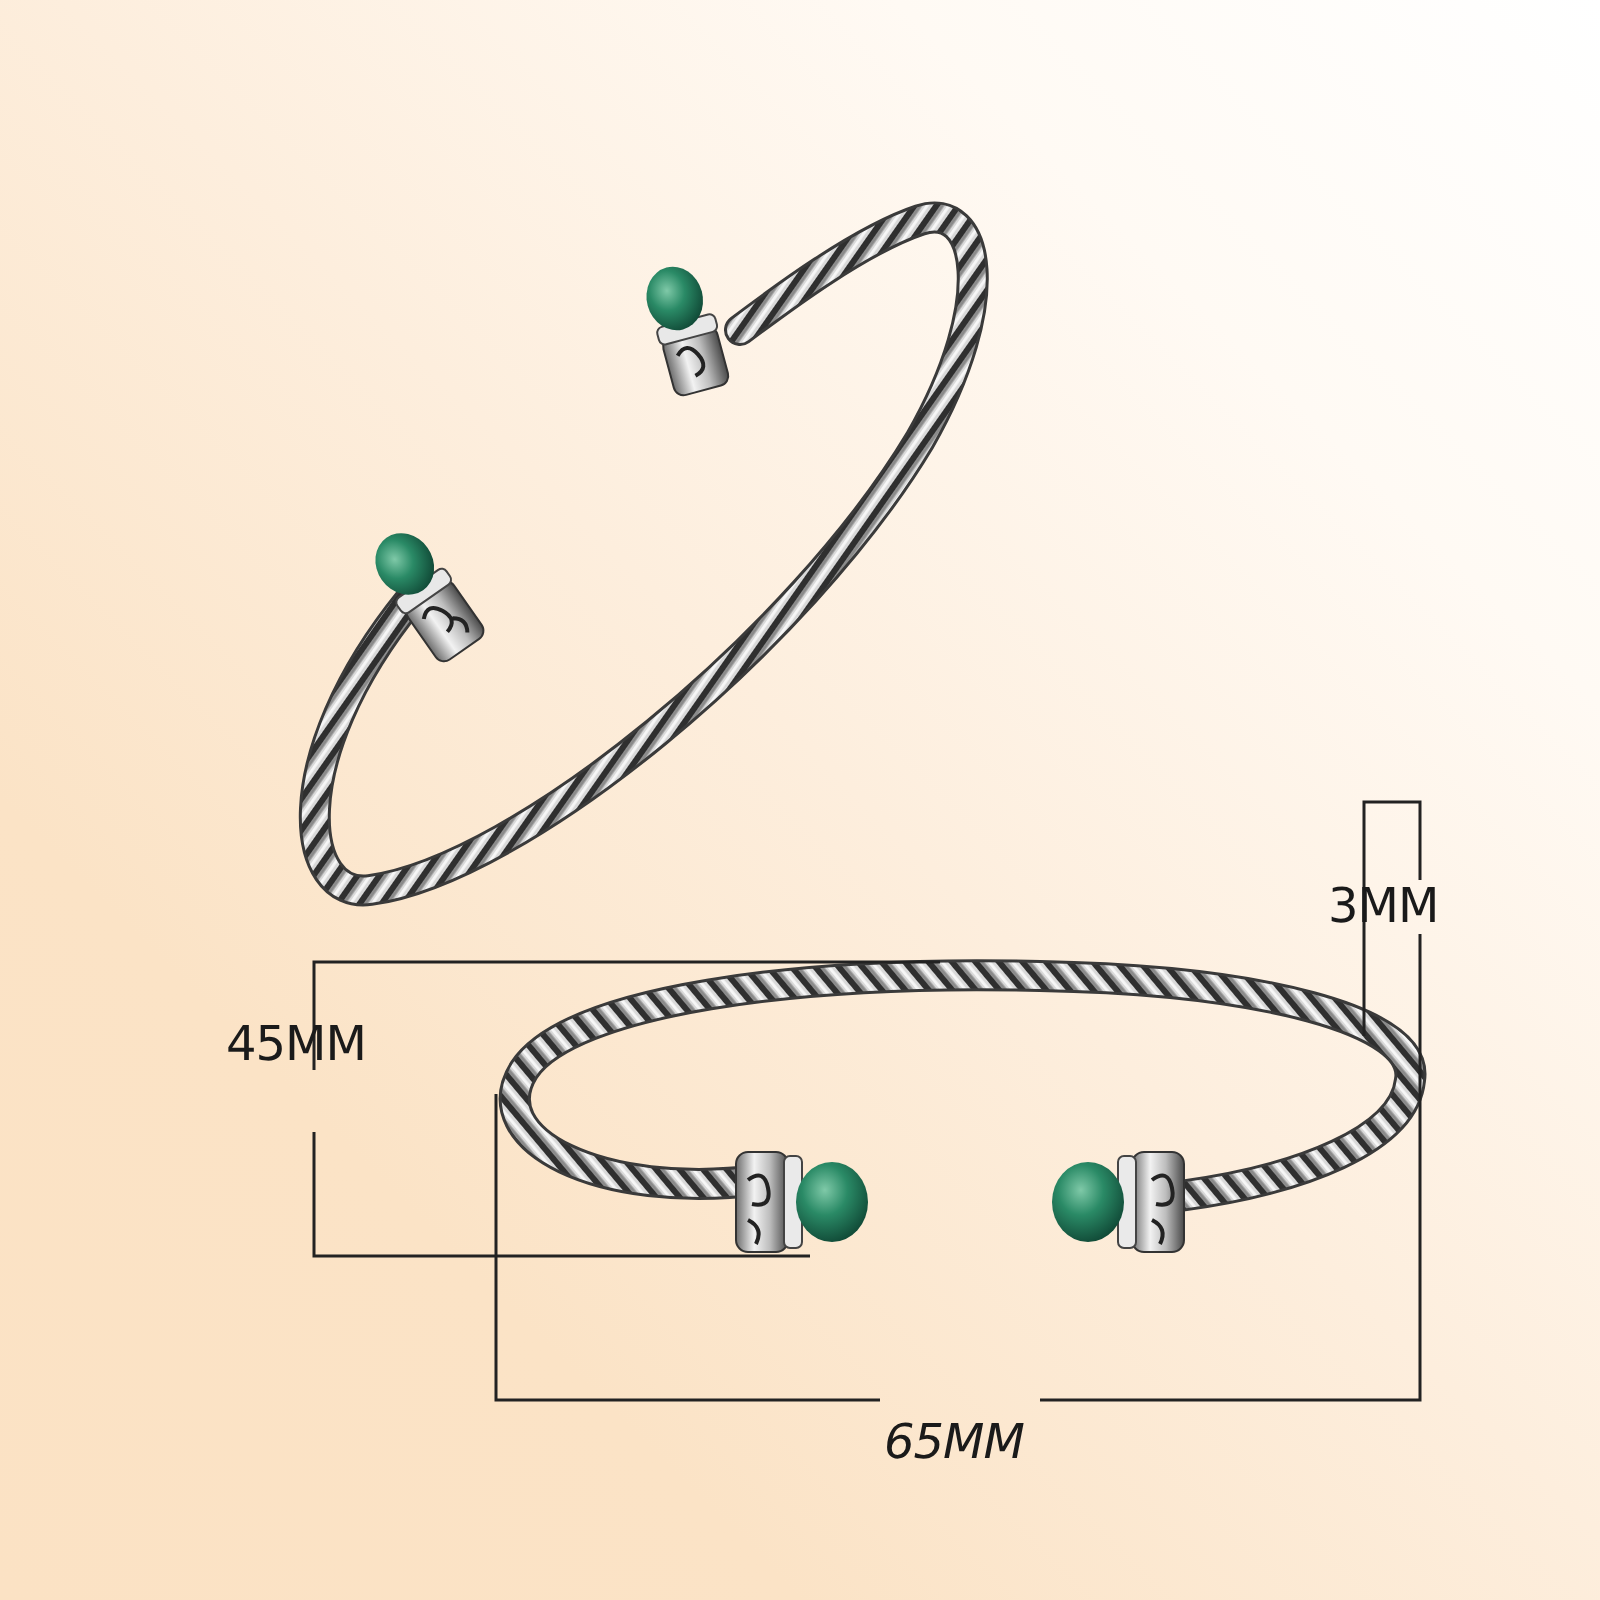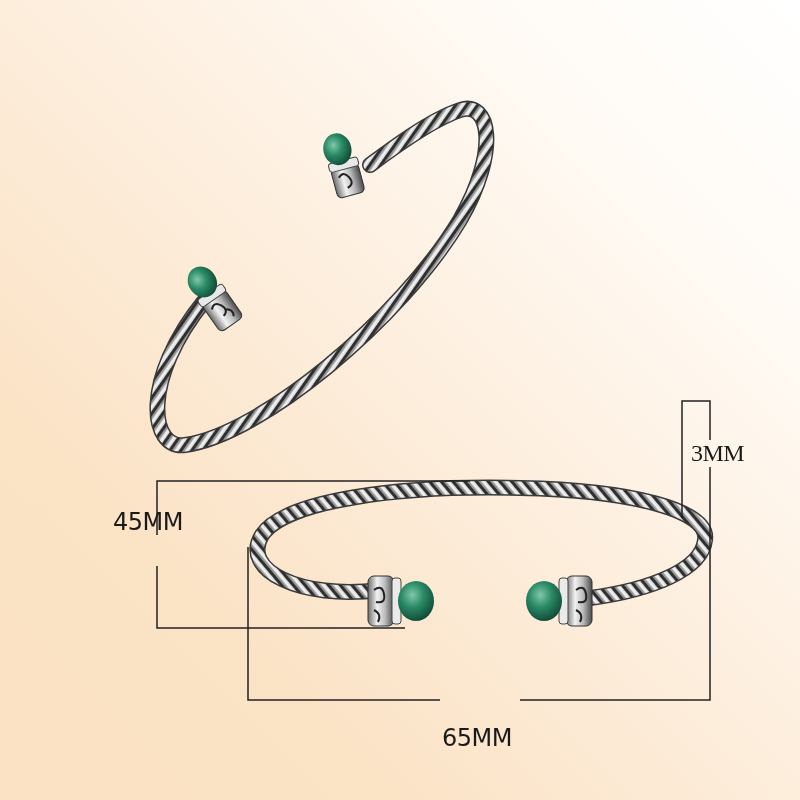--- a/index.html
+++ b/index.html
@@ -88,14 +88,14 @@
     <polyline points="157,566 157,628 405,628"></polyline>
 
     <polyline points="248,547 248,700 440,700"></polyline>
     <polyline points="520,700 710,700 710,467"></polyline>
 
     <polyline points="682,518 682,401 710,401 710,440"></polyline>
   </g>
 </svg>
 
 <div class="dim-label" style="left:113px; top:510px;">45MM</div>
-<div class="dim-label" style="left:442px; top:726px;">65MM</div>
-<div class="dim-label" style="left:691px; top:441px;font-family:Liberation Serif, serif;">3MM</div>
+<div class="dim-label" style="left:442px; top:709px;font-style:italic;">65MM</div>
+<div class="dim-label" style="left:664px; top:441px;">3MM</div>
 
 </body></html>

